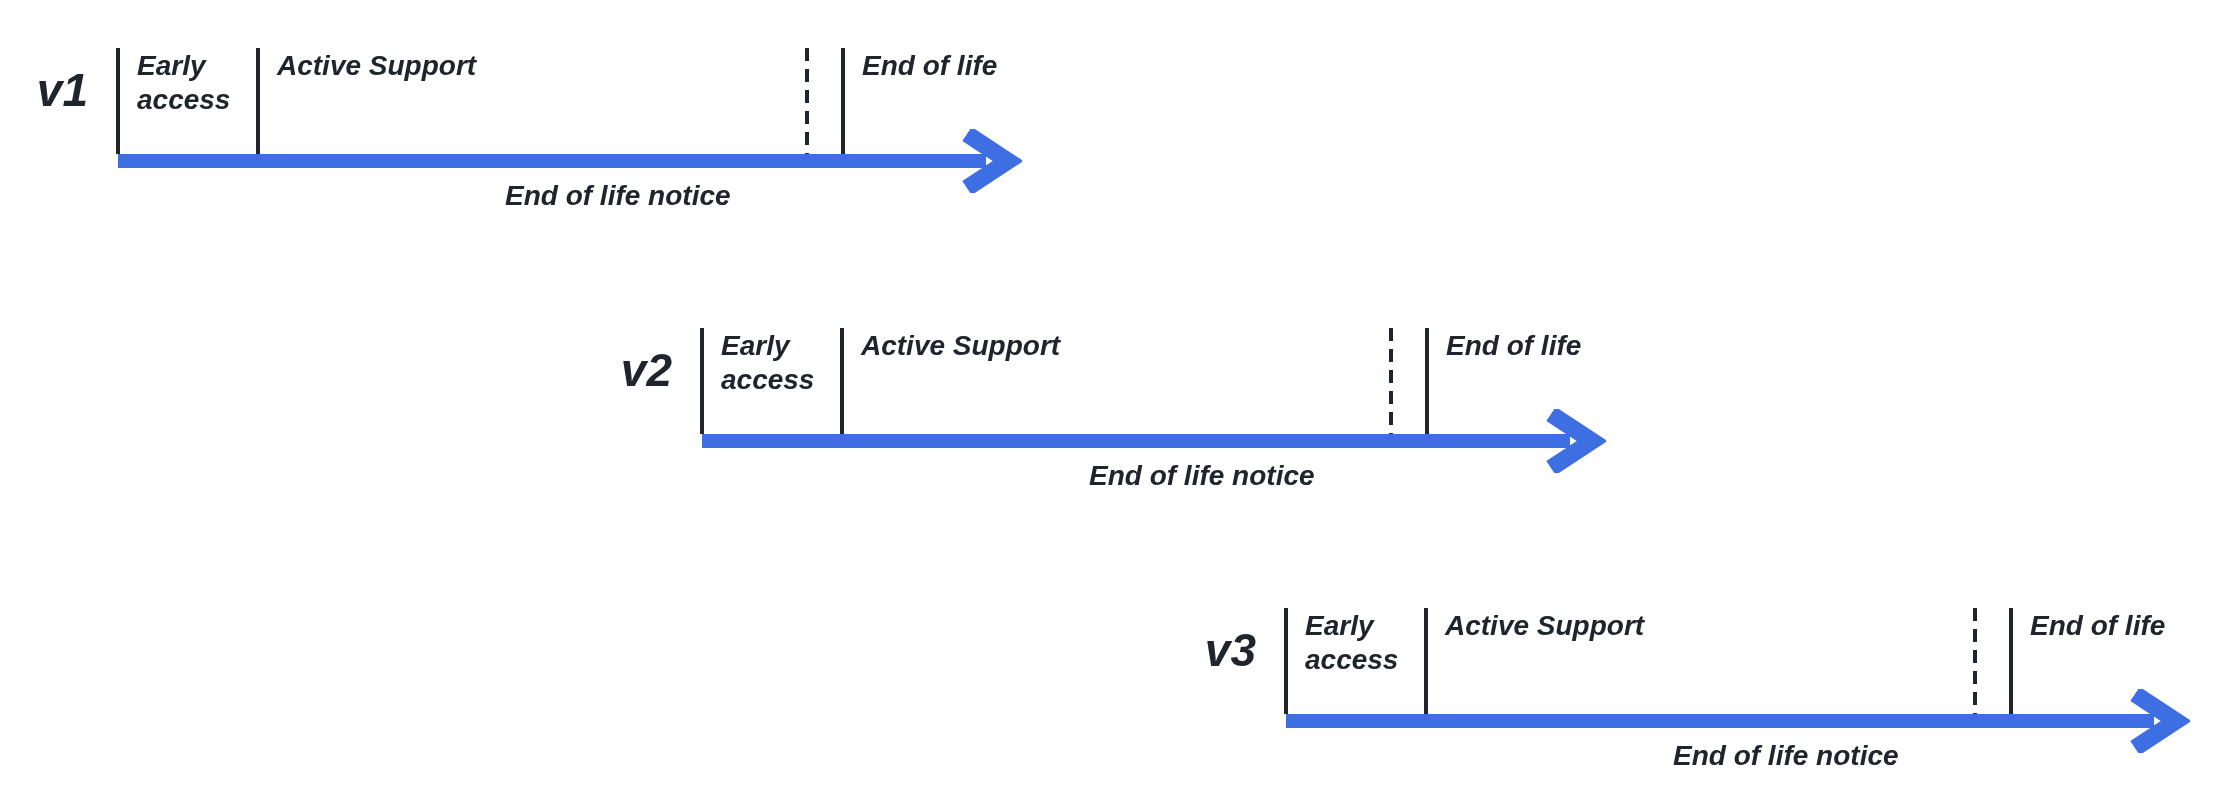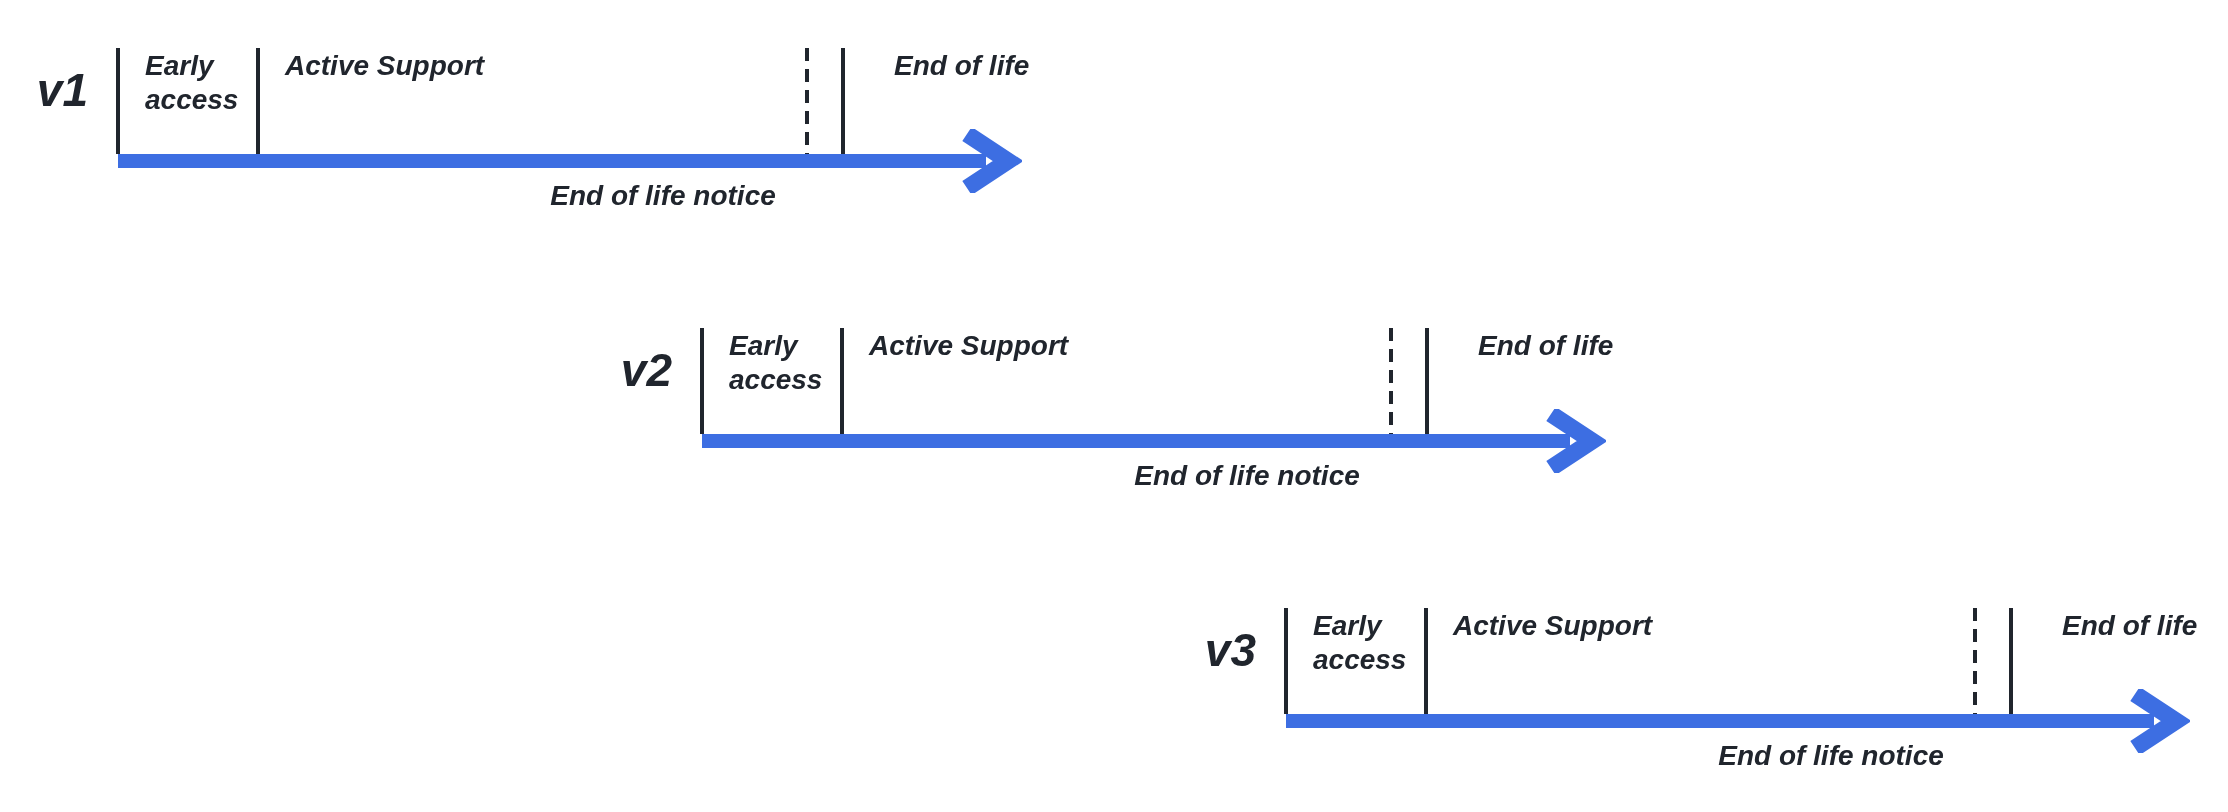--- a/index.html
+++ b/index.html
@@ -36,28 +36,28 @@
   .tick-active { left: 138px; }
   .tick-end    { left: 723px; }
   .tick-dashed {
     left: 687px;
     background: repeating-linear-gradient(to bottom, var(--ink) 0 13px, transparent 13px 21px);
   }
 
   .plabel {
     position: absolute; top: 1px;
     font-size: 28px; line-height: 34px; font-weight: 700;
-    color: var(--ink); white-space: nowrap; margin-left: 8px;
+    color: var(--ink); white-space: nowrap;
   }
   .plabel-early  { left: 19px; width: 118px; white-space: normal; }
   .plabel-active { left: 159px; text-align: right; }
-  .plabel-eol    { left: 768px; }
+  .plabel-eol    { left: 744px; }
   .plabel-notice {
     top: 131px; left: 387px; width: 300px;
-    text-align: center;
+    text-align: left;
   }
 
   .arrow { position: absolute; left: 0; top: 81px; width: 904px; height: 64px; display: block; }
   .arrow line     { stroke: var(--arrow); stroke-width: 14; }
   .arrow polyline { stroke: var(--arrow); stroke-width: 17; fill: none; stroke-linejoin: miter; }
 </style>
 </head>
 <body>
 
 <div class="page">

